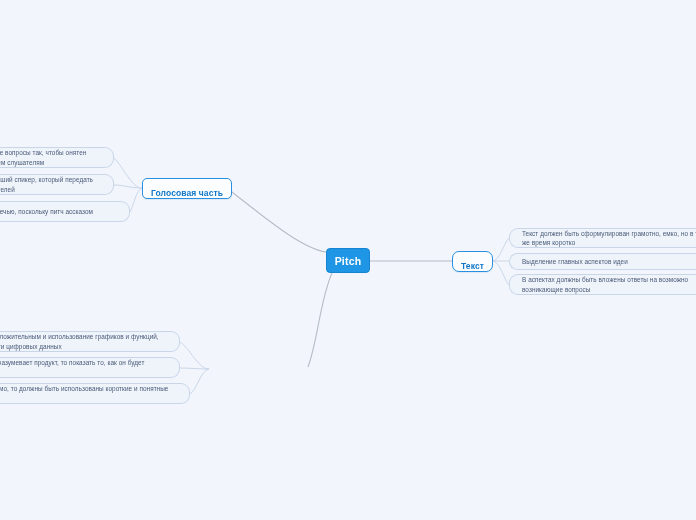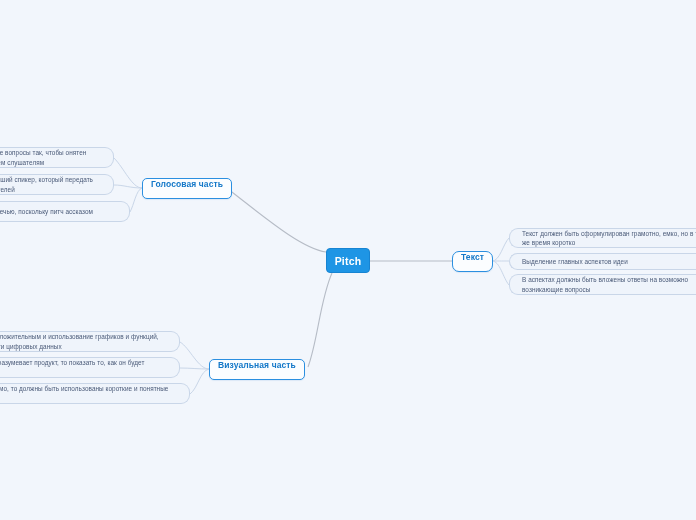--- a/index.html
+++ b/index.html
@@ -56,21 +56,21 @@
 
   
   .branch-node {
     position: absolute;
     height: 21px;
     background: #fbfdff;
     border: 1.5px solid #2b8fe0;
     border-radius: 5px;
     box-sizing: border-box;
     display: flex;
-    align-items: flex-start;
+    align-items: flex-end;
     justify-content: center;
     padding: 0 8px;
     box-shadow: 0 1px 1px rgba(30,120,200,0.10);
   }
   .branch-node .label {
     color: #1277c8;
     font-size: 8.5px;
     font-weight: bold;
     white-space: nowrap;
     letter-spacing: 0.1px;
@@ -178,23 +178,20 @@
   <div class="leaf right-side leaf-text-0">
     <span class="leaf-text">Текст должен быть сформулирован грамотно, емко, но в то же время коротко</span>
   </div>
   <div class="leaf right-side leaf-text-1">
     <span class="leaf-text">Выделение главных аспектов идеи</span>
   </div>
   <div class="leaf right-side leaf-text-2">
     <span class="leaf-text">В аспектах должны быть вложены ответы на возможно возникающие вопросы</span>
   </div>
 
-  <div class="branch-node branch-visual">
-    <span class="label">Визуальная часть</span>
-  </div>
   <div class="leaf left-side leaf-visual-0">
     <span class="leaf-text">Также будет положительным и использование графиков и функций, для наглядности цифровых данных</span>
   </div>
   <div class="leaf left-side leaf-visual-1">
     <span class="leaf-text">Если идея подразумевает продукт, то показать то, как он будет выглядеть</span>
   </div>
   <div class="leaf left-side leaf-visual-2">
     <span class="leaf-text">Если необходимо, то должны быть использованы короткие и понятные схемы</span>
   </div>
 

